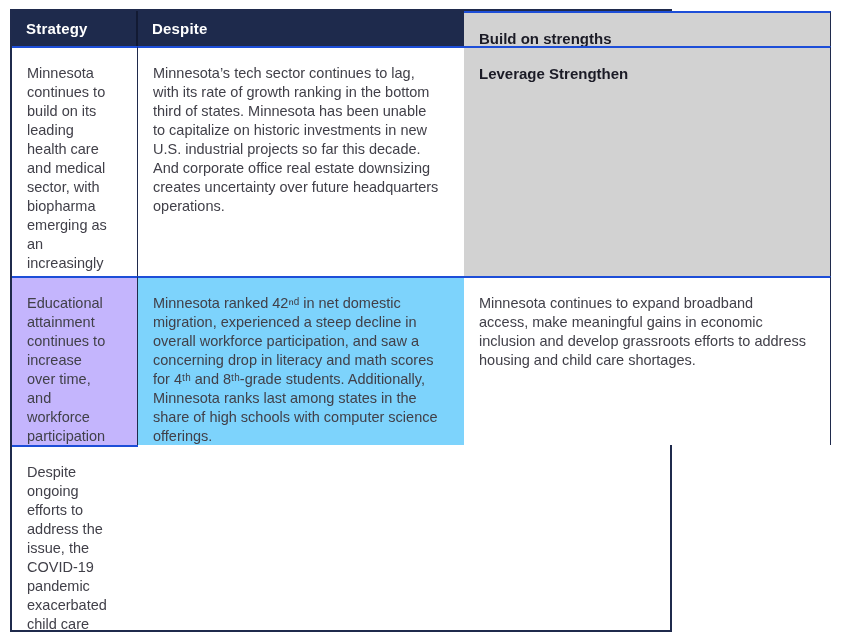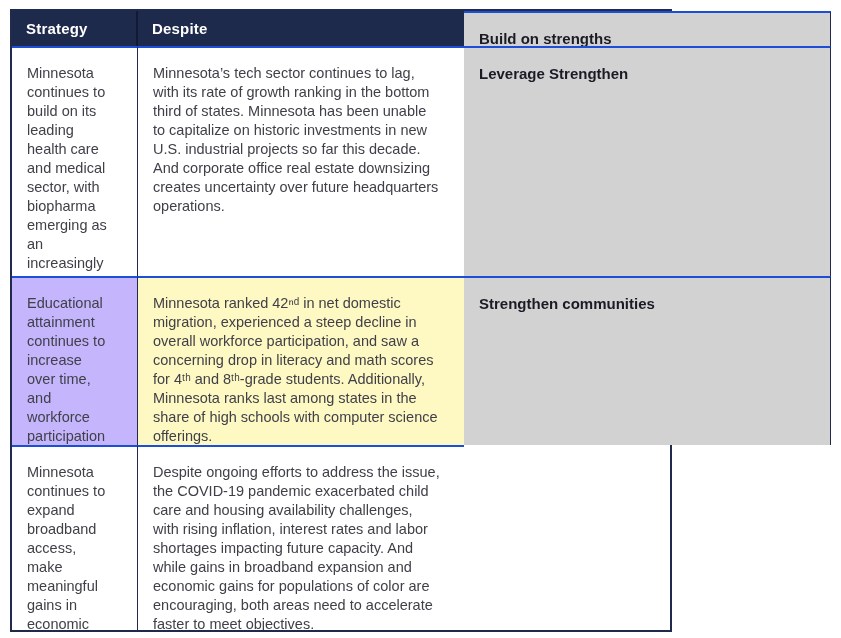--- a/index.html
+++ b/index.html
@@ -78,27 +78,24 @@
     <div class="cell body-cell">
       <span>Minnesota’s tech sector continues to lag, with its rate of growth ranking in the bottom third of states. Minnesota has been unable to capitalize on historic investments in new U.S. industrial projects so far this decade. And corporate office real estate downsizing creates uncertainty over future headquarters operations.</span>
     </div>
 
     <div class="cell body-cell strategy-cell sep row-alt">
       <span>Leverage Strengthen</span>
     </div>
     <div class="cell body-cell sep" style="background:#c4b5fd">
       <span>Educational attainment continues to increase over time, and workforce participation for populations of color has increased in recent years. Despite a slowdown in overall immigration levels, Minnesota ranked 19ᵗʰ in net international migration from 2020-2022.</span>
     </div>
-    <div class="cell body-cell" style="background:#fef9c3">
+    <div class="cell body-cell" style="background:#7dd3fc">
       <span>Minnesota ranked 42ⁿᵈ in net domestic migration, experienced a steep decline in overall workforce participation, and saw a concerning drop in literacy and math scores for 4ᵗʰ and 8ᵗʰ-grade students. Additionally, Minnesota ranks last among states in the share of high schools with computer science offerings.</span>
     </div>
 
-    <div class="cell body-cell strategy-cell sep">
-      <span>Strengthen communities</span>
-    </div>
     <div class="cell body-cell sep">
       <span>Minnesota continues to expand broadband access, make meaningful gains in economic inclusion and develop grassroots efforts to address housing and child care shortages.</span>
     </div>
     <div class="cell body-cell">
       <span>Despite ongoing efforts to address the issue, the COVID-19 pandemic exacerbated child care and housing availability challenges, with rising inflation, interest rates and labor shortages impacting future capacity. And while gains in broadband expansion and economic gains for populations of color are encouraging, both areas need to accelerate faster to meet objectives.</span>
     </div>
 
   </div>
 </div>
 

